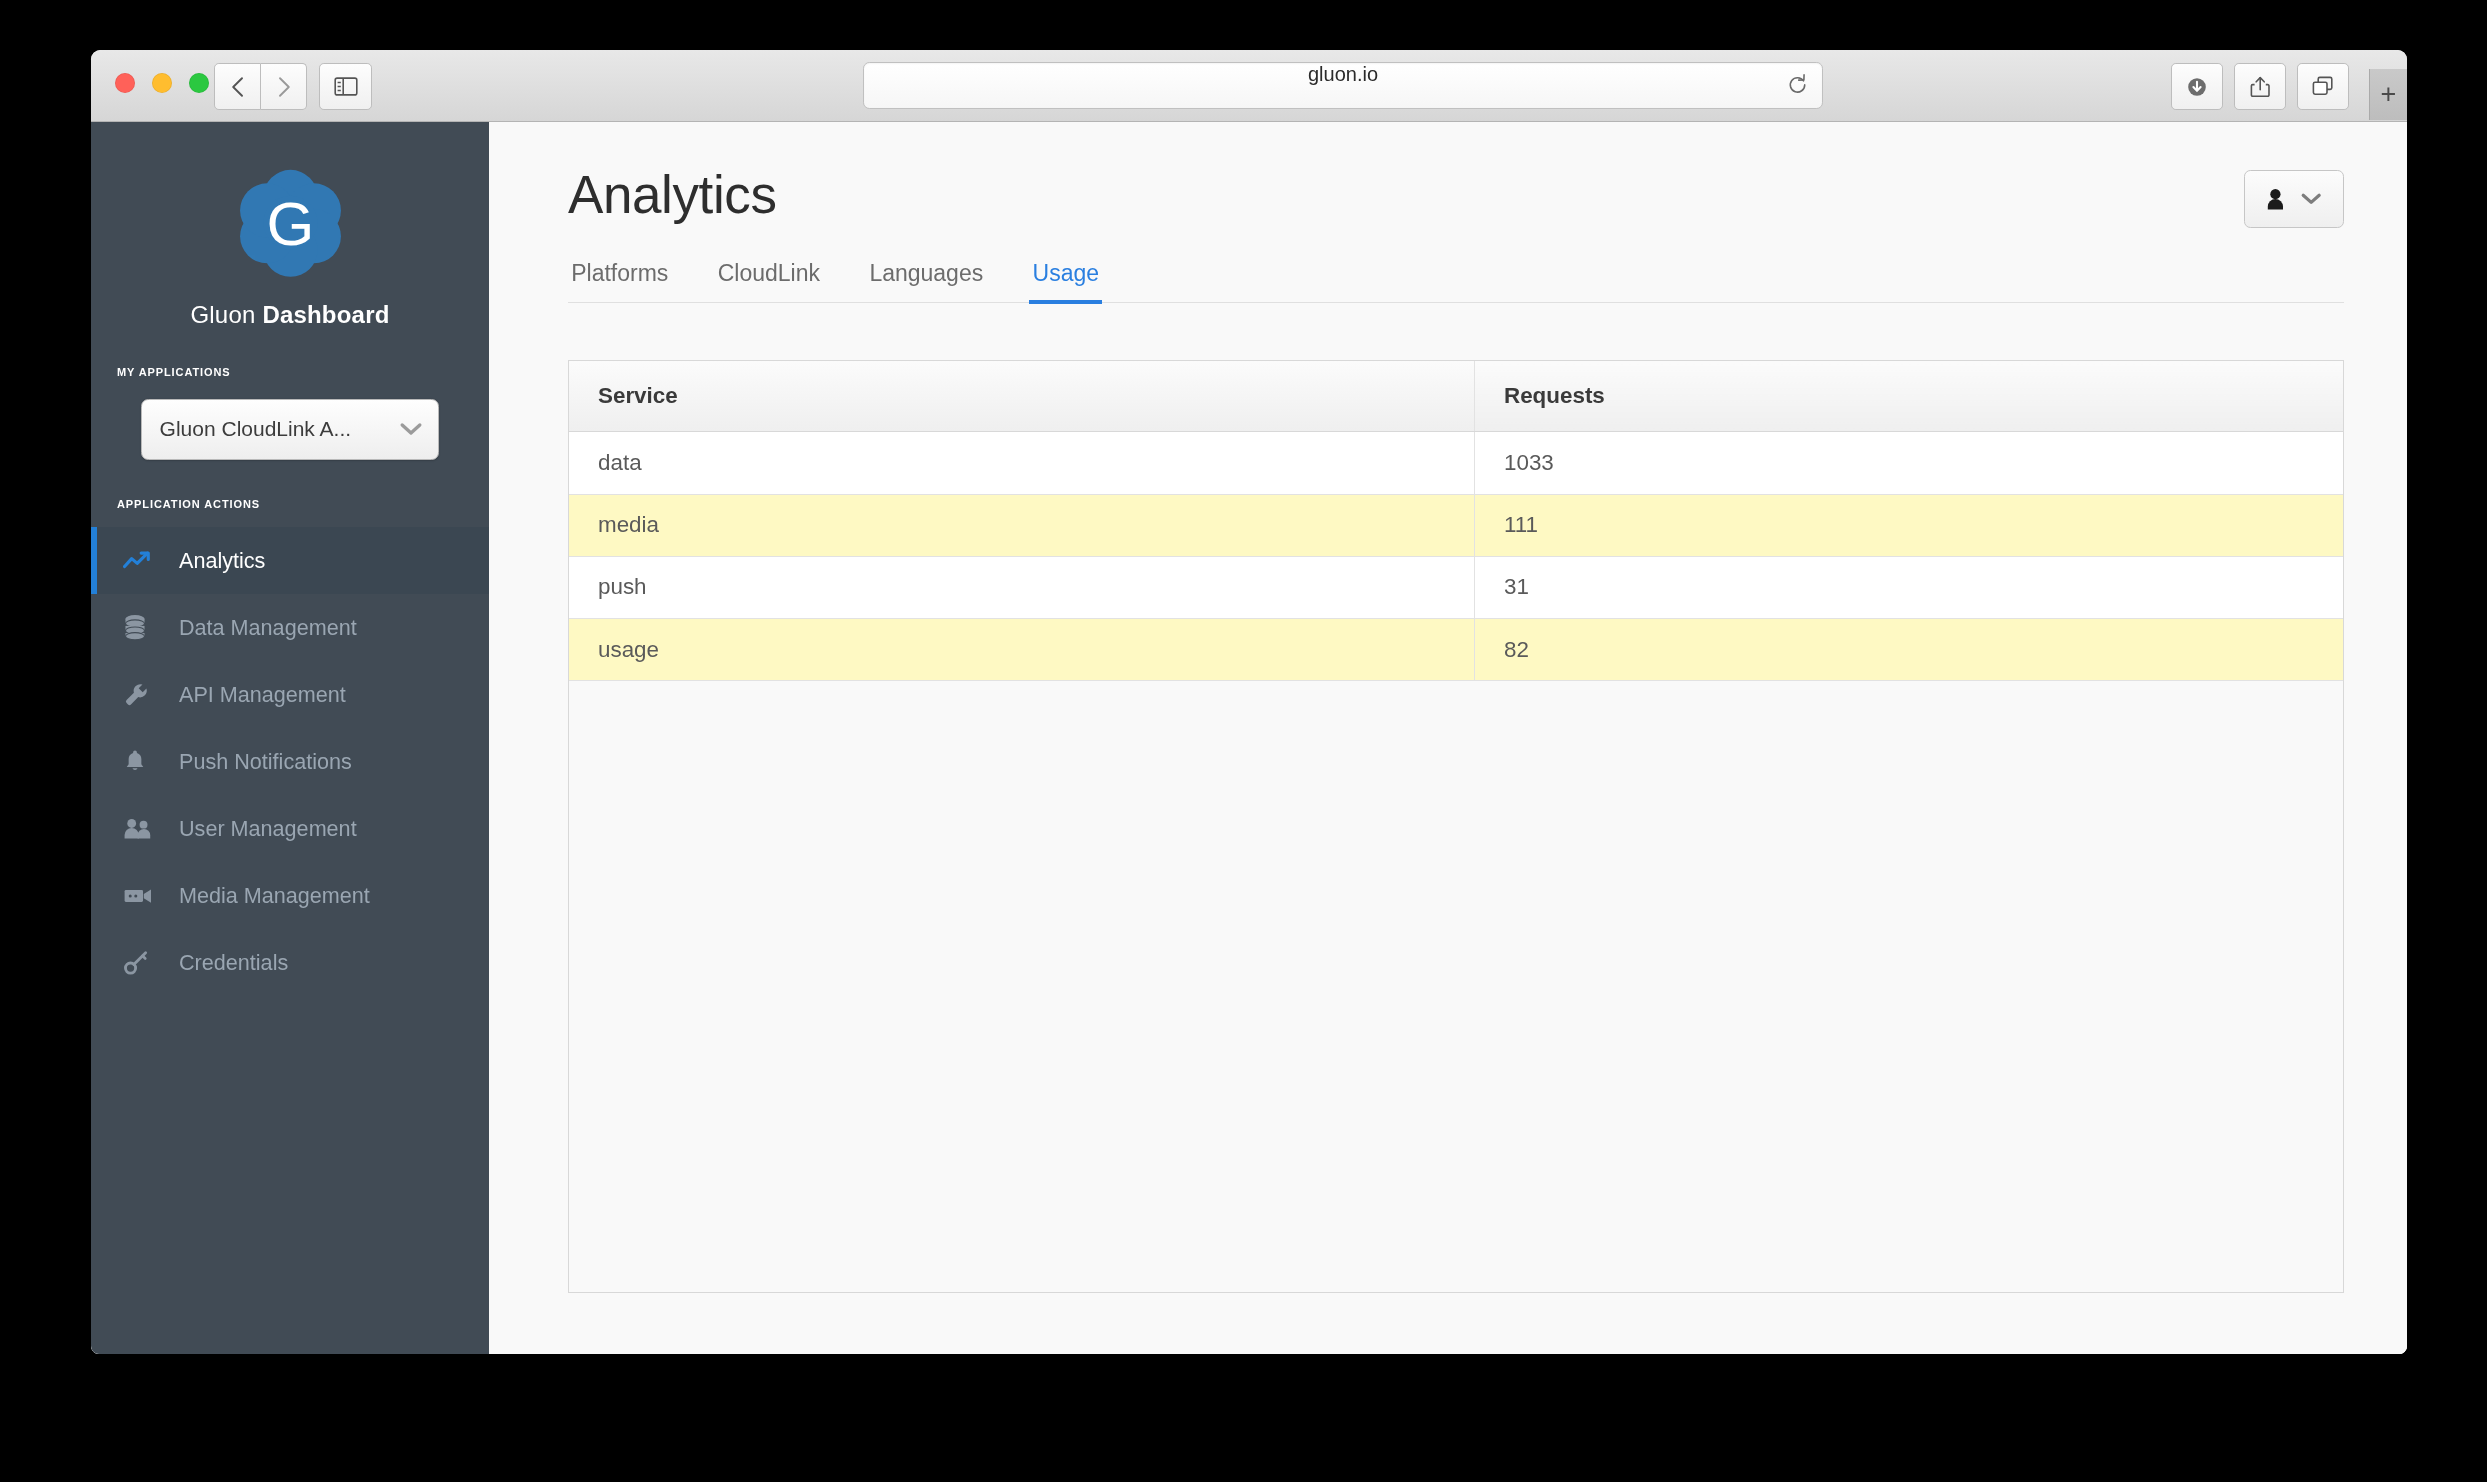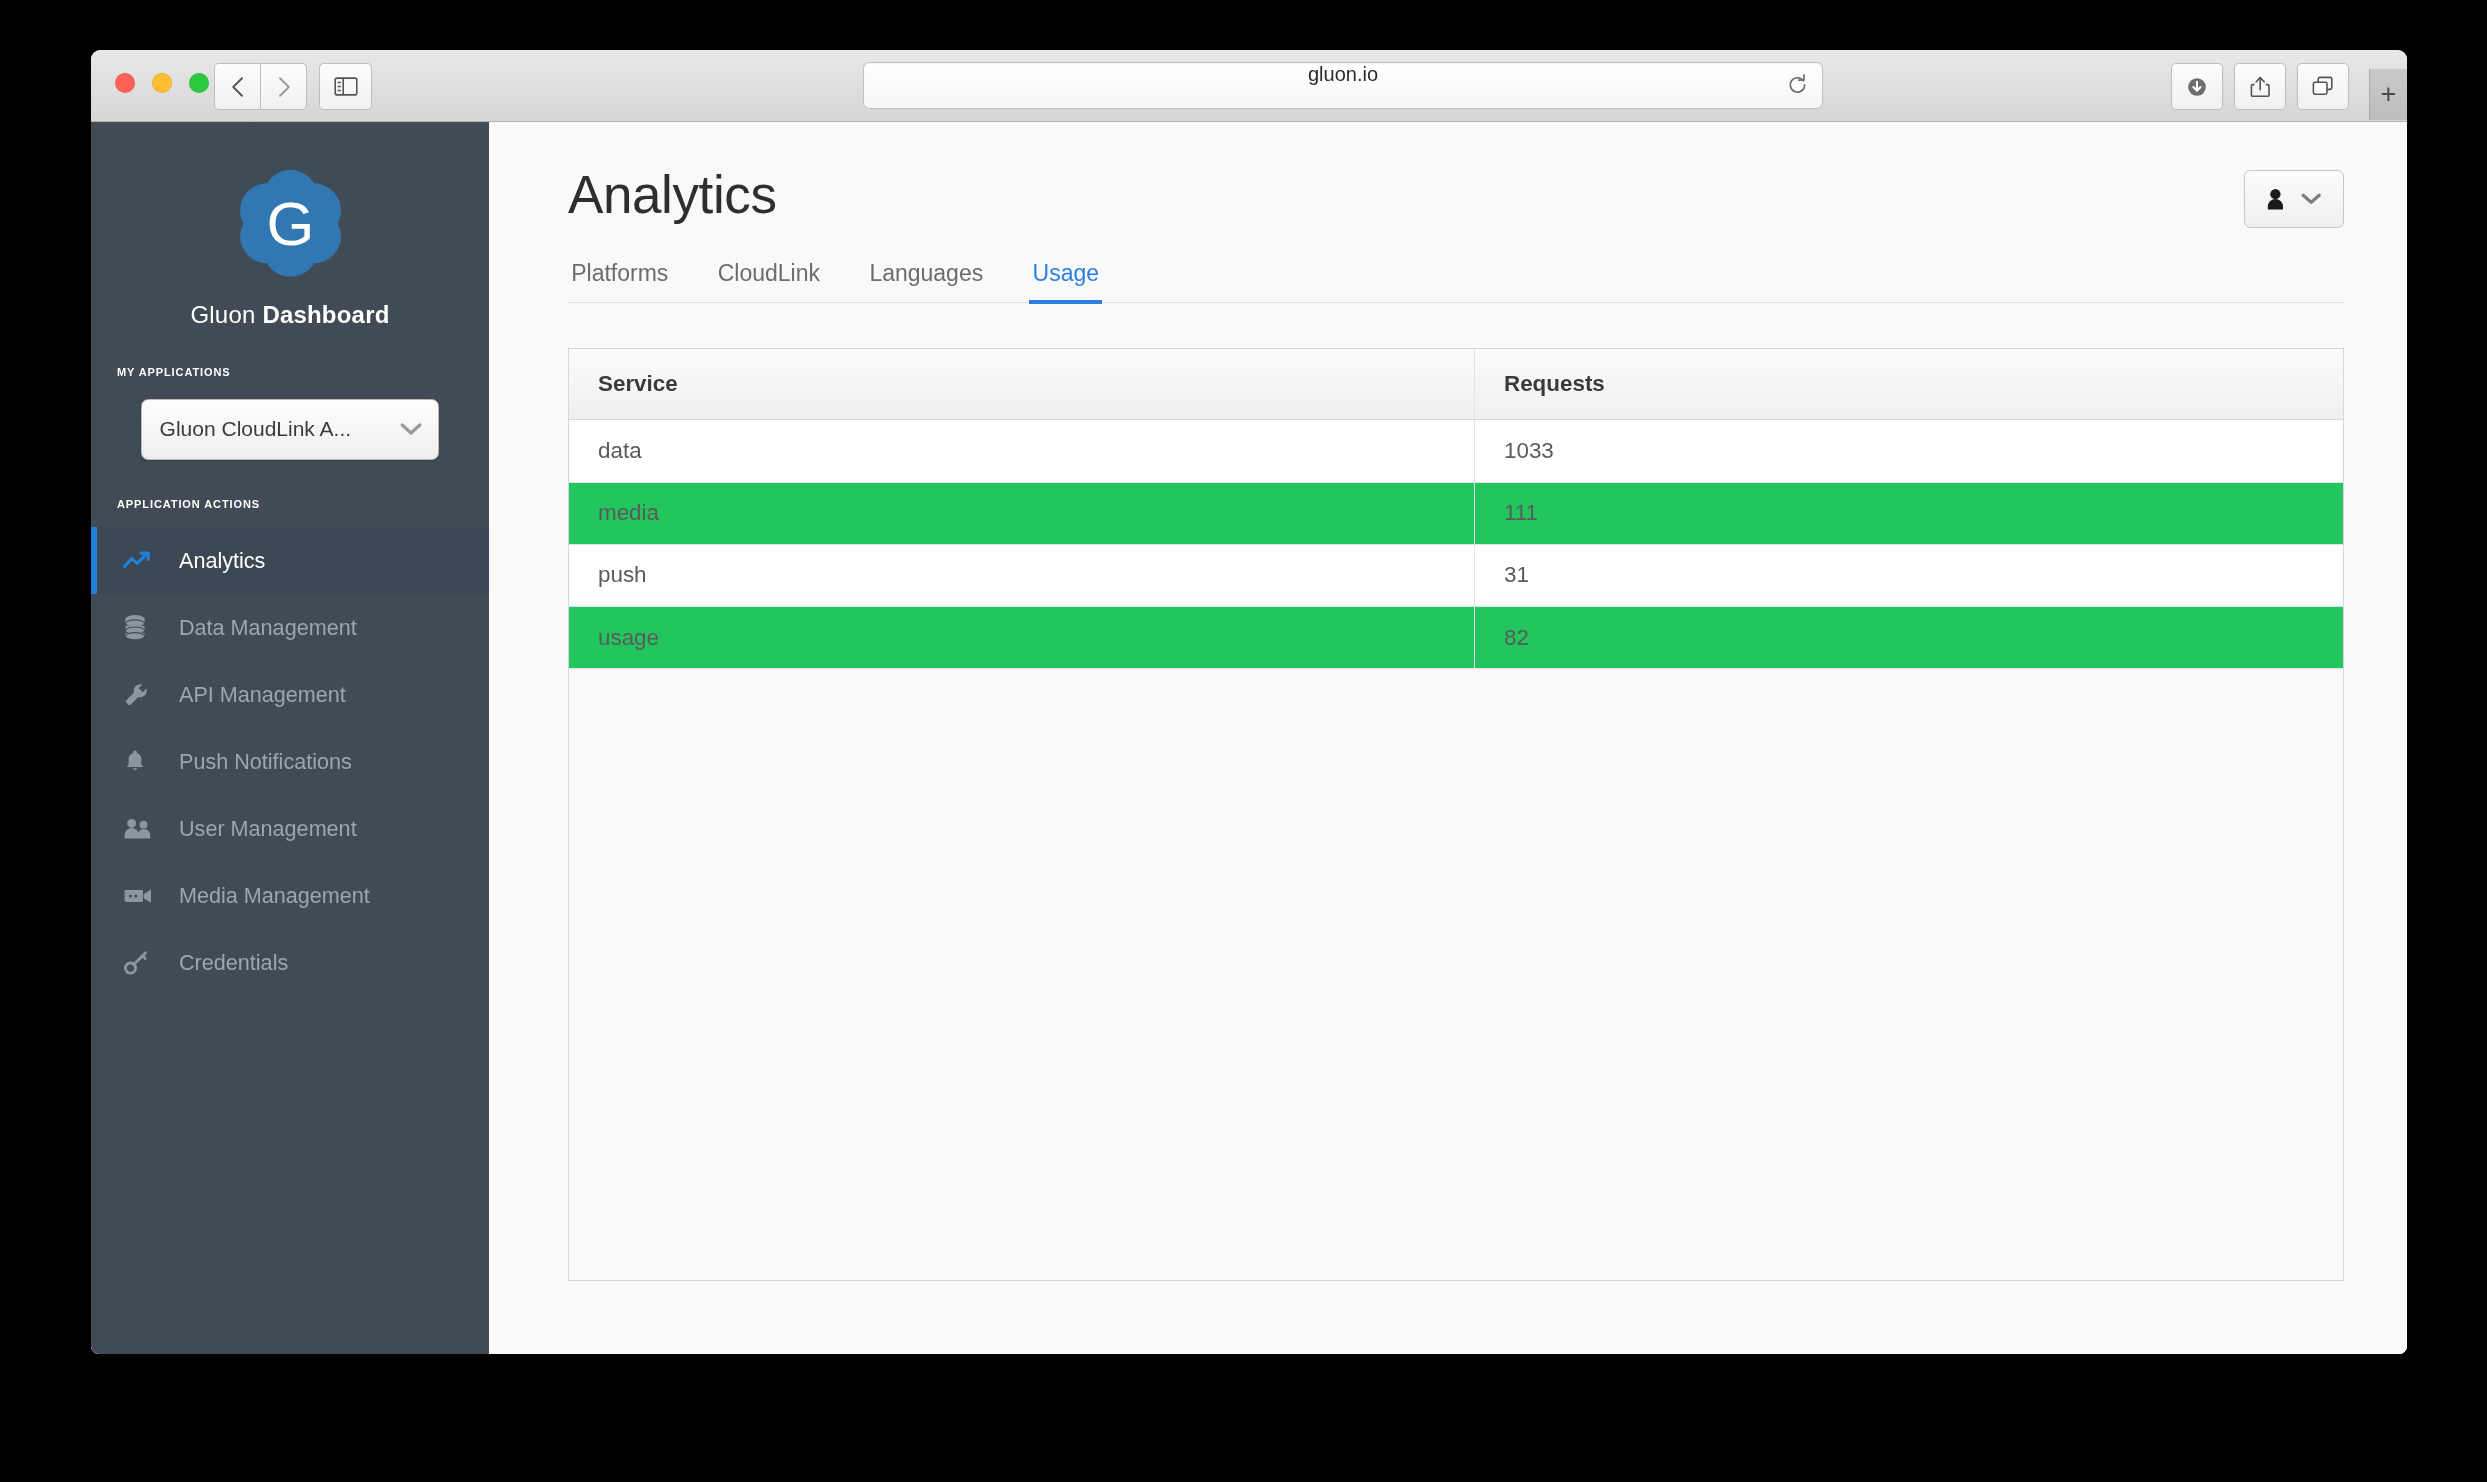--- a/index.html
+++ b/index.html
@@ -262,21 +262,21 @@
     padding: 0 3.2px 13px 3.2px;
     margin-bottom: -1.6px;
     border-bottom: 4px solid transparent;
   }
   .tab.active {
     color: #2a7fe0;
     border-bottom-color: #2a7fe0;
   }
 
   .table-card {
-    margin-top: 45px;
+    margin-top: 57px;
     border: 0.8px solid #d8d8d8;
     background: #f9f9f9;
     height: 933px;
     box-sizing: border-box;
   }
   table.usage-table {
     width: 100%;
     border-collapse: collapse;
     table-layout: fixed;
   }
@@ -294,21 +294,21 @@
   table.usage-table td {
     font-size: 22.4px;
     font-weight: 300;
     color: #5a5a5a;
     padding: 17.6px 0 17.6px 29px;
     border-bottom: 0.8px solid #e2e2e2;
     height: 26px;
   }
   table.usage-table td.cell-service { border-right: 0.8px solid #e2e2e2; }
   table.usage-table tr.row-odd td  { background: #ffffff; }
-  table.usage-table tr.row-even td { background: #22c55e; }
+  table.usage-table tr.row-even td { background: #fef9c3; }
 </style>
 </head>
 <body>
 
 <div class="browser-window">
 
   <div class="titlebar">
 
     <div class="traffic-lights">
       <div class="light red"></div>

